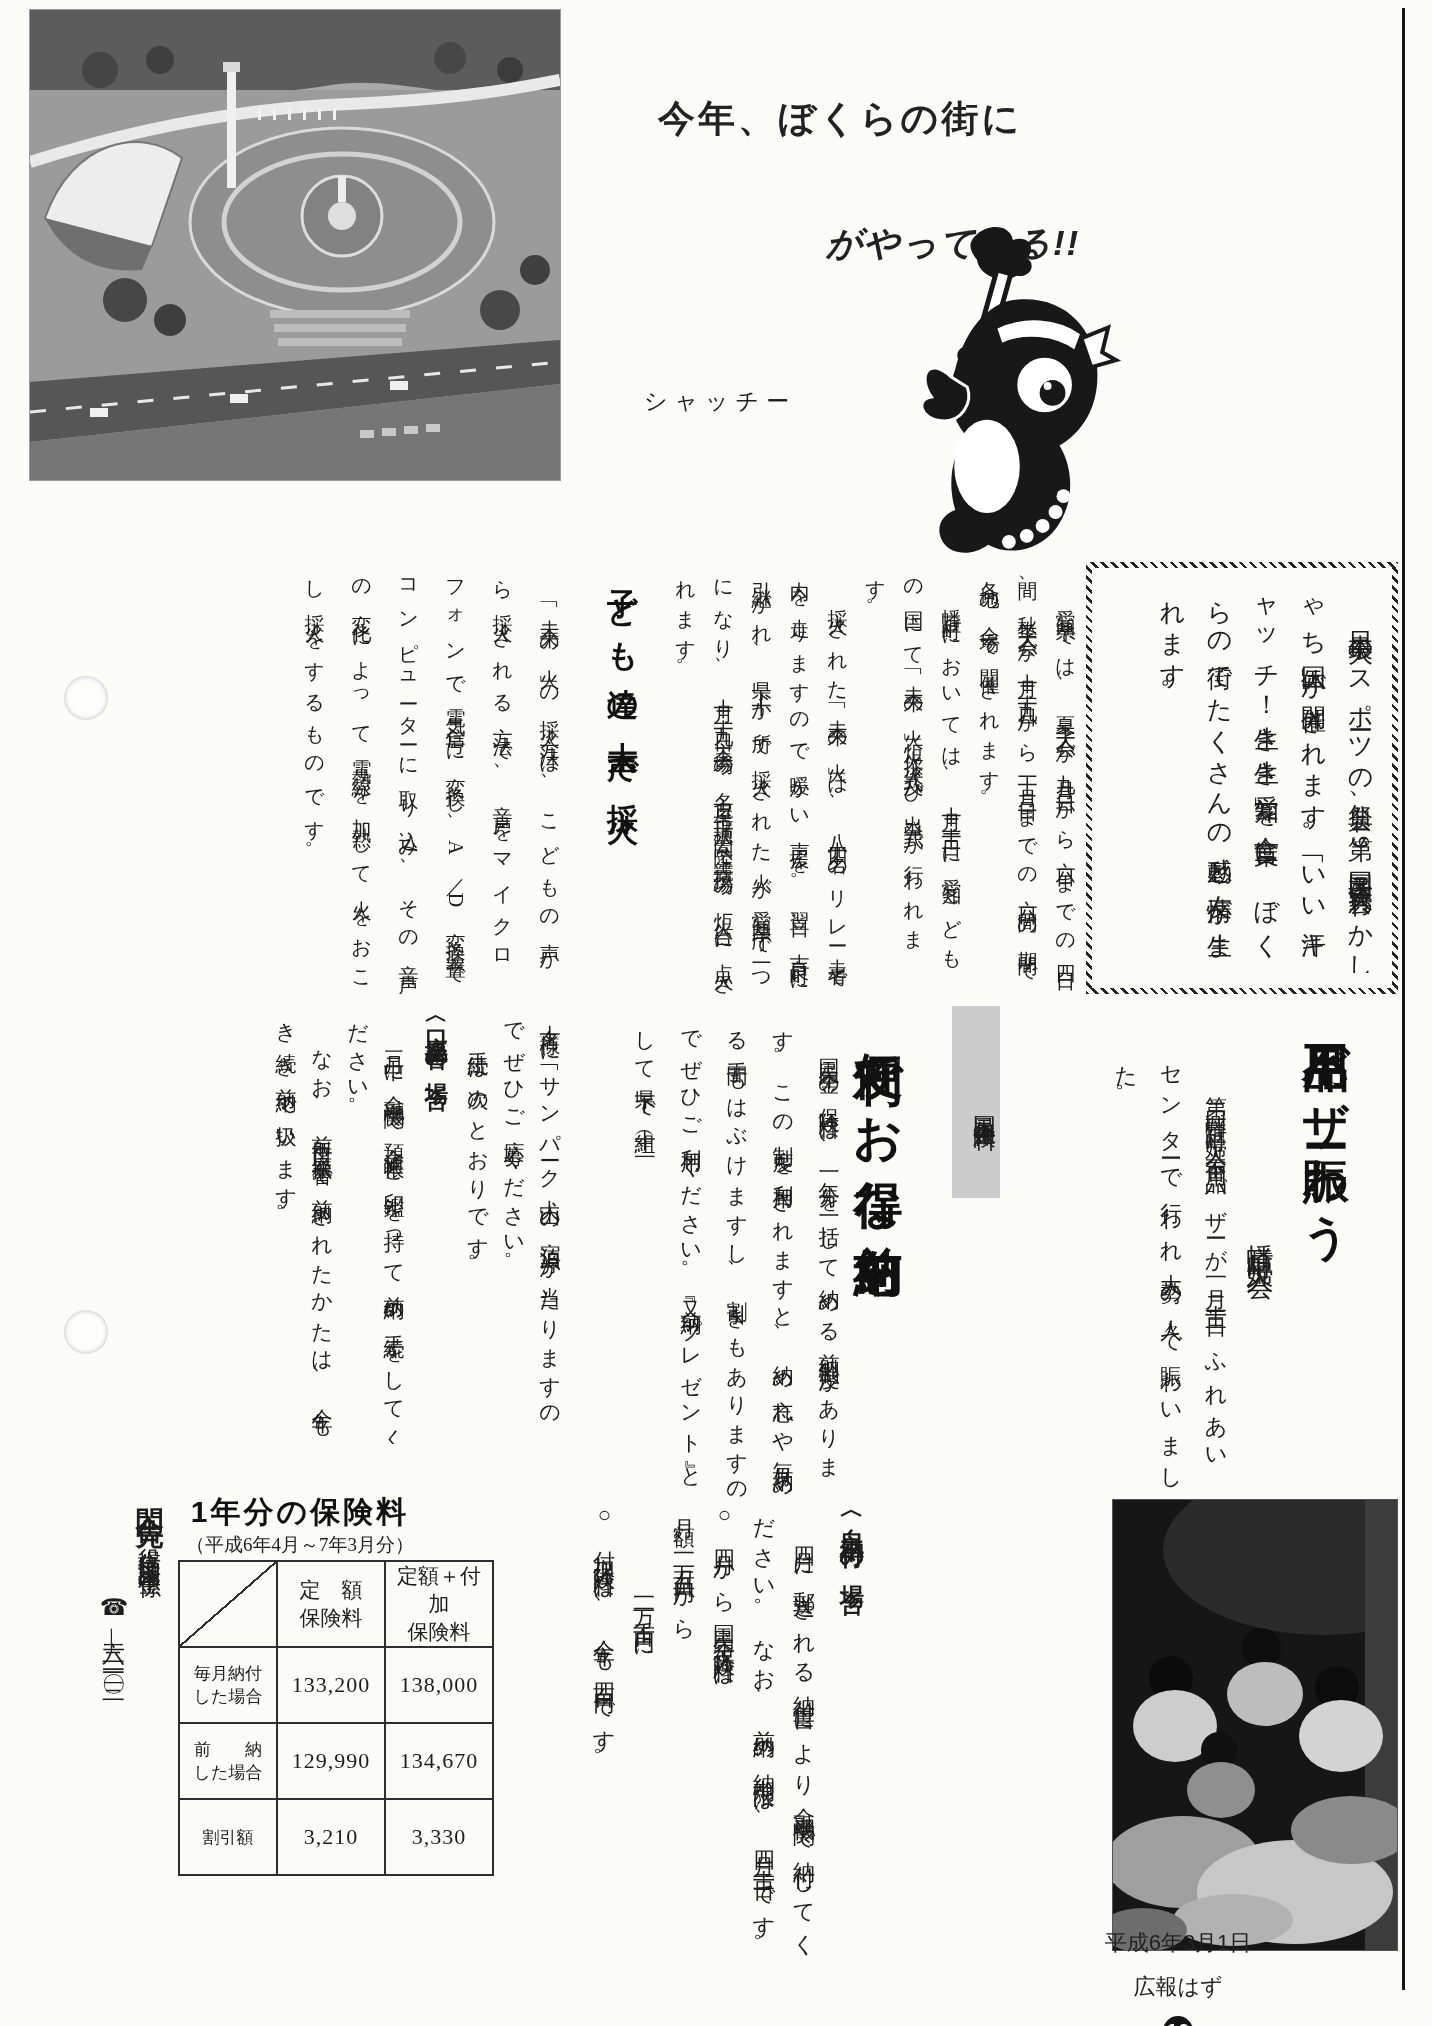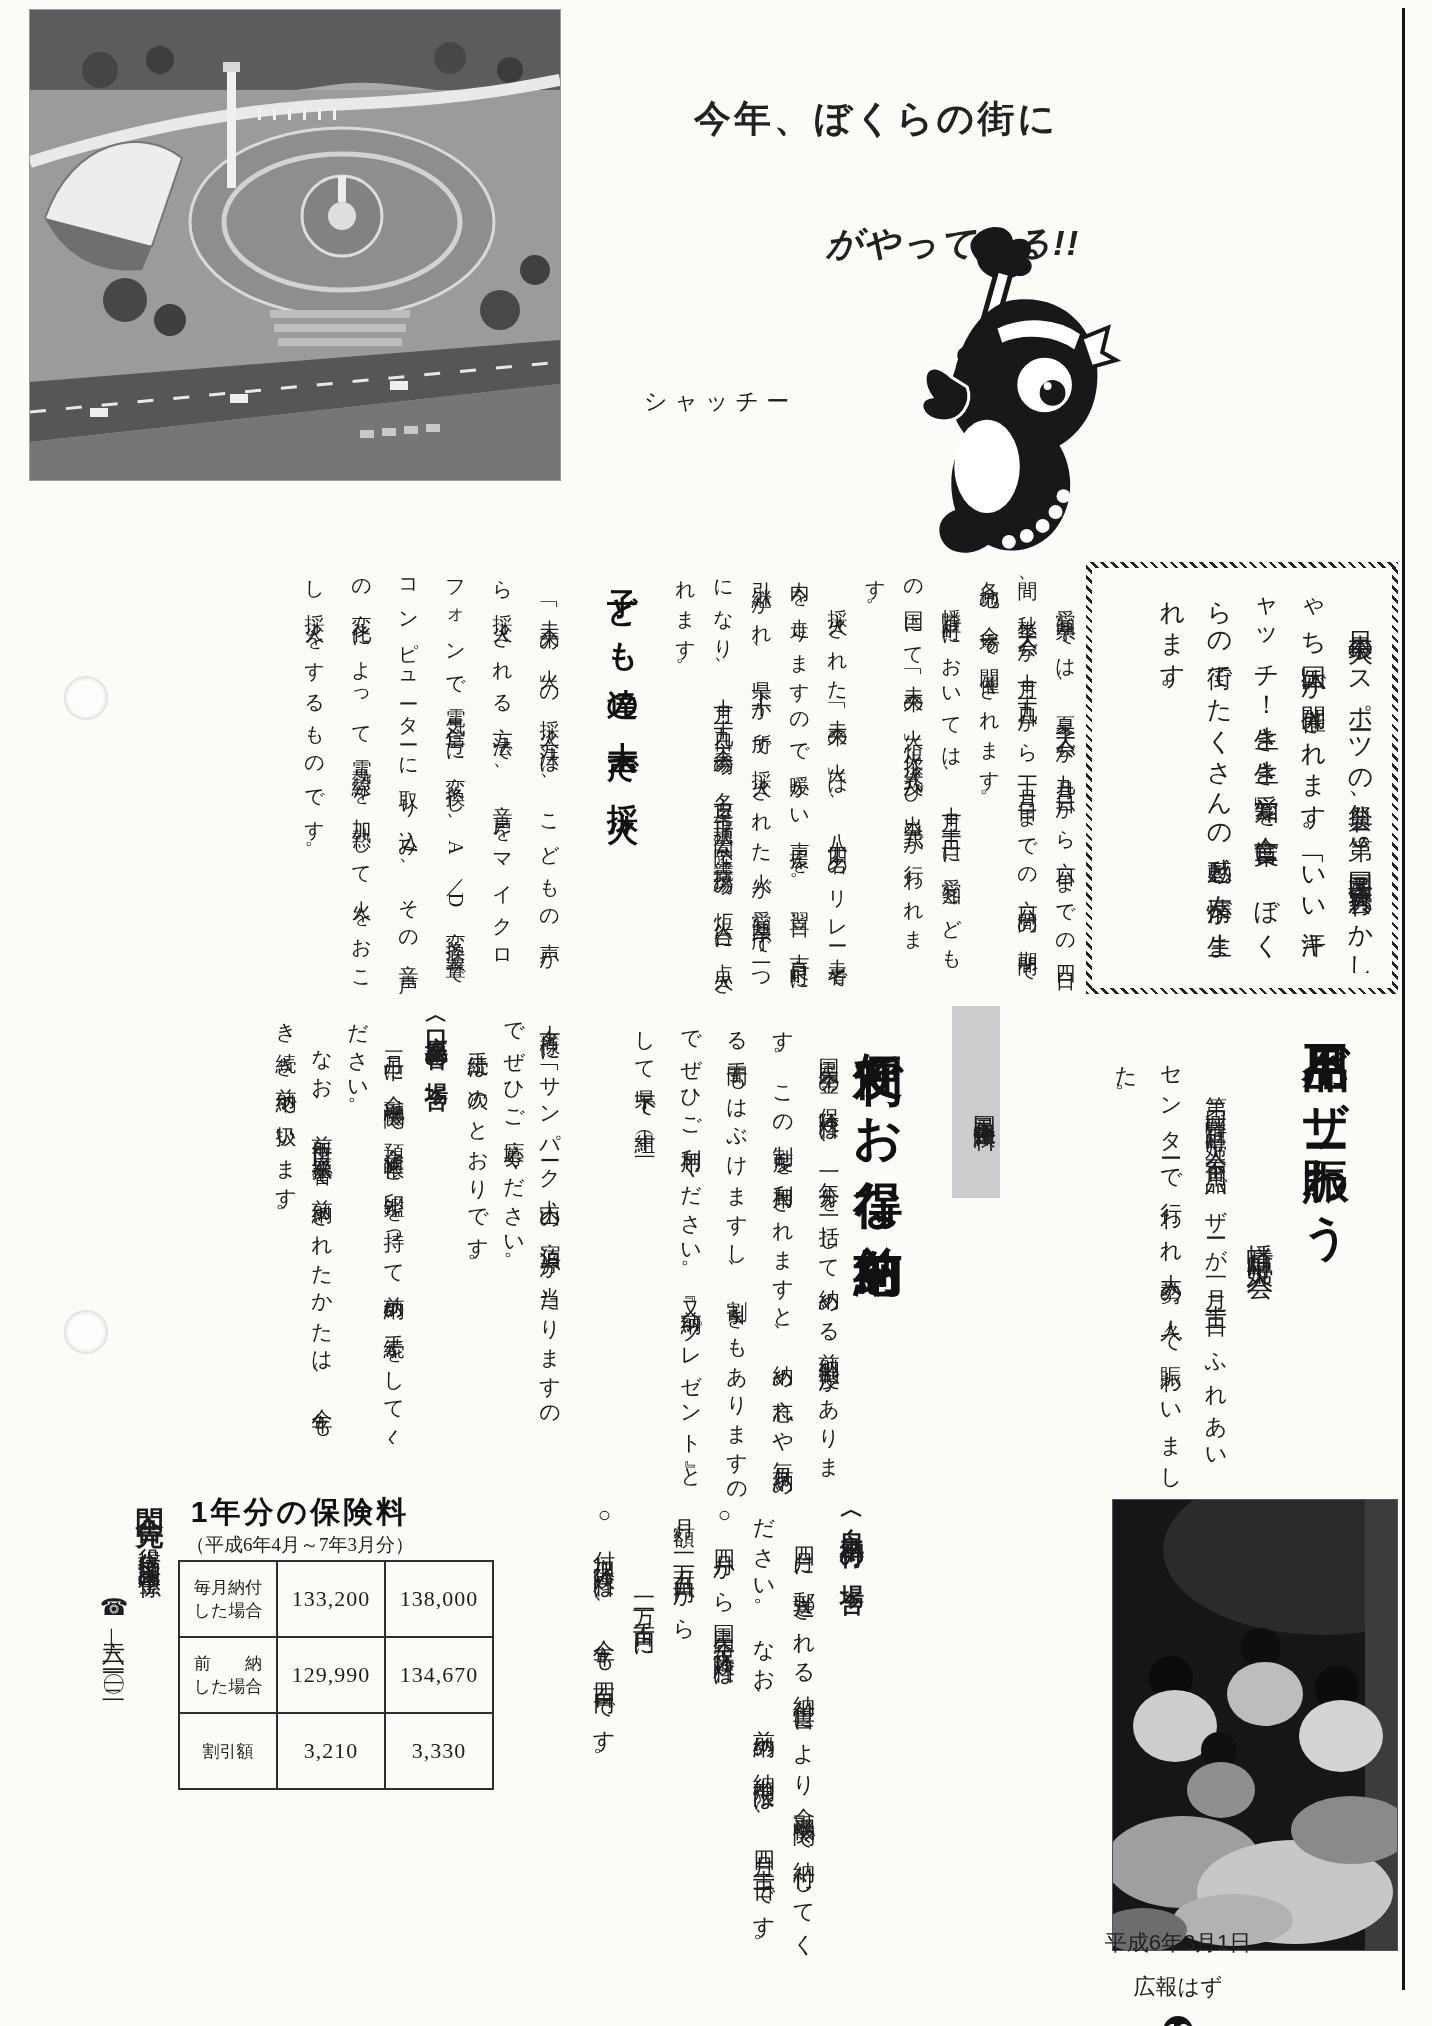--- a/index.html
+++ b/index.html
@@ -9,21 +9,21 @@
   .v{writing-mode:vertical-rl;text-orientation:mixed;overflow:hidden;}
   .v p{margin:0;}
   .gothic{font-family:"Liberation Sans","DejaVu Sans",sans-serif;}
   .pre{white-space:pre-line;}
 
   
   .aerial{left:30px;top:10px;width:530px;height:470px;background:#a9a9a9;box-shadow:0 0 0 1px #9b9b9b;}
   .photo-caption{left:30px;top:486px;width:532px;text-align:center;font-size:20px;letter-spacing:1px;}
 
   
-  .hl1{left:658px;top:94px;font-size:37px;font-weight:700;letter-spacing:3px;color:#222;margin-left:36px;}
+  .hl1{left:658px;top:94px;font-size:37px;font-weight:700;letter-spacing:3px;color:#222;}
   .hl2{left:650px;top:140px;font-size:60px;font-weight:900;letter-spacing:1px;color:#111;}
   .hl3{left:826px;top:220px;font-size:35px;font-weight:700;letter-spacing:2px;font-style:italic;color:#222;}
   .mascot{left:860px;top:206px;width:268px;height:358px;}
   .mascot-label{left:644px;top:386px;font-size:23px;letter-spacing:7px;}
 
   
   .leadbox{left:1086px;top:562px;width:312px;height:432px;}
   .zz{position:absolute;background:repeating-linear-gradient(45deg,#242424 0 2.5px,rgba(0,0,0,0) 2.5px 7px);}
   .zz.t{left:0;right:0;top:0;height:6px;}
   .zz.b{left:0;right:0;bottom:0;height:6px;}
@@ -228,20 +228,27 @@
     <p>○四月から国民年金保険料は</p>
     <p>月額　一万五百円から</p>
     <p>　　　一万一千百円に</p>
     <p>○付加保険料は、今年も四百円です。</p>
   </div>
 
   <div class="abs tbl-title gothic">1年分の保険料</div>
   <div class="abs tbl-sub">（平成6年4月～7年3月分）</div>
   <table class="abs ptable">
     <tbody>
+        <tr>
+      <td class="diag lab"></td>
+      <th class="pre hd">定　額
+保険料</th>
+      <th class="pre hd">定額＋付加
+保険料</th>
+    </tr>
     <tr>
       <th class="pre lab">毎月納付
 した場合</th>
       <td class="num">133,200</td>
       <td class="num">138,000</td>
     </tr>
     <tr>
       <th class="pre lab">前　　納
 した場合</th>
       <td class="num">129,990</td>

